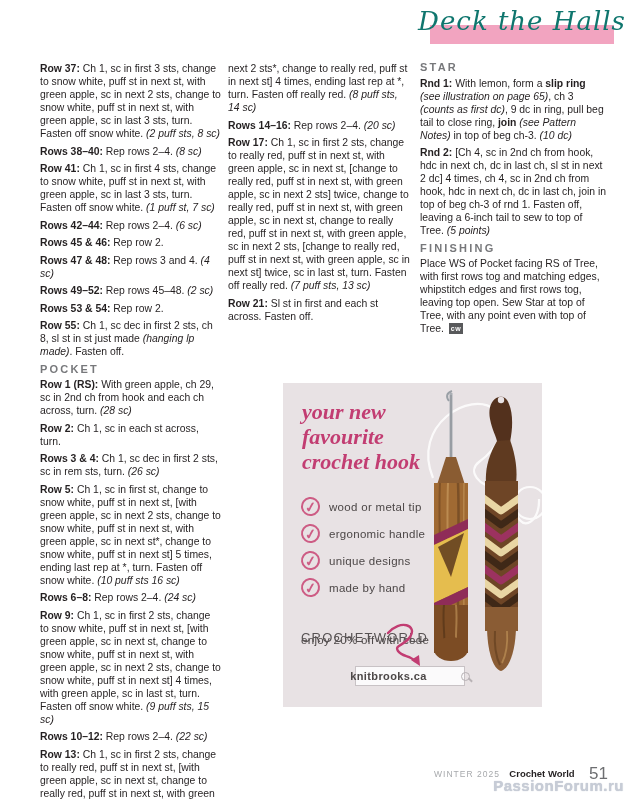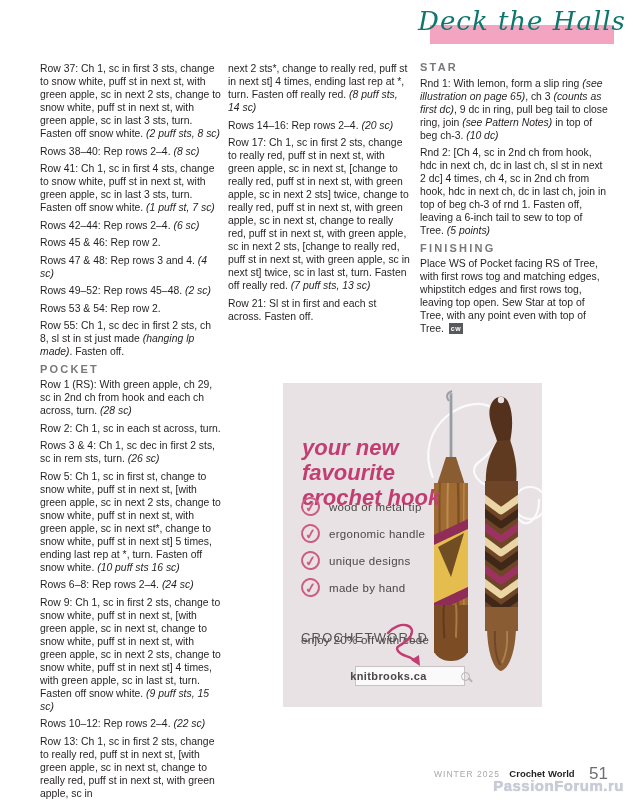--- a/index.html
+++ b/index.html
@@ -12,31 +12,31 @@
       font-family:"DejaVu Serif",serif;font-style:italic;font-size:26px;color:#0f766e;
       letter-spacing:1px;white-space:nowrap;}
 
   
   .col{position:absolute;font-size:10.4px;line-height:13px;color:#231f20;}
   .col1{left:40px;top:62px;width:181px;}
   .col2{left:228px;top:62px;width:182px;}
   .col3{left:420px;top:58px;width:188px;}
   .para{margin:0 0 4.5px 0;}
   .sect{margin:3px 0 2.5px 0;font-weight:700;color:#77787b;letter-spacing:2.2px;font-size:11px;}
-  .seg-b{font-weight:400;}
+  .seg-b{font-weight:700;}
   .seg-i{font-style:italic;}
   .seg-m{display:inline-block;background:#58595b;color:#fff;font-size:7px;font-weight:700;
          line-height:9px;padding:1px 2px;margin-left:2px;vertical-align:1px;letter-spacing:.5px;}
 
   
   .ad{position:absolute;left:283px;top:383px;width:259px;height:324px;background:#e8e2e4;}
   .hooks-svg{position:absolute;left:0;top:0;z-index:1;}
   .ad-text{position:absolute;left:0;top:0;width:100%;height:100%;z-index:2;}
-  .ad-heading{position:absolute;left:19px;top:16px;font-family:Liberation Sans, sans-serif;
-      font-style:italic;font-weight:700;font-size:22px;line-height:25px;color:#c23d72;margin-top:36px;}
+  .ad-heading{position:absolute;left:19px;top:16px;font-family:Liberation Serif, serif;
+      font-style:italic;font-weight:700;font-size:22px;line-height:25px;color:#c23d72;}
   .ad-heading span{display:block;}
   .features{position:absolute;left:18px;top:110px;list-style:none;margin:0;padding:0;}
   .features li{display:flex;align-items:center;height:27px;}
   .chk{width:15px;height:15px;border:2px solid #cd5c84;border-radius:50%;color:#cd5c84;
       display:flex;align-items:center;justify-content:center;font-size:14px;font-weight:700;
       transform:rotate(-8deg);margin-right:9px;flex:0 0 auto;}
   .feat-label{font-size:11.5px;color:#4c4747;letter-spacing:.3px;}
   .promo-line{position:absolute;left:18px;top:230px;font-size:11.5px;color:#4c4747;letter-spacing:.3px;margin-top:21px;}
   .promo-code{position:absolute;left:18px;top:247px;font-size:13px;color:#575253;letter-spacing:1.2px;}
   .arrow-svg{position:absolute;left:103px;top:240px;}

